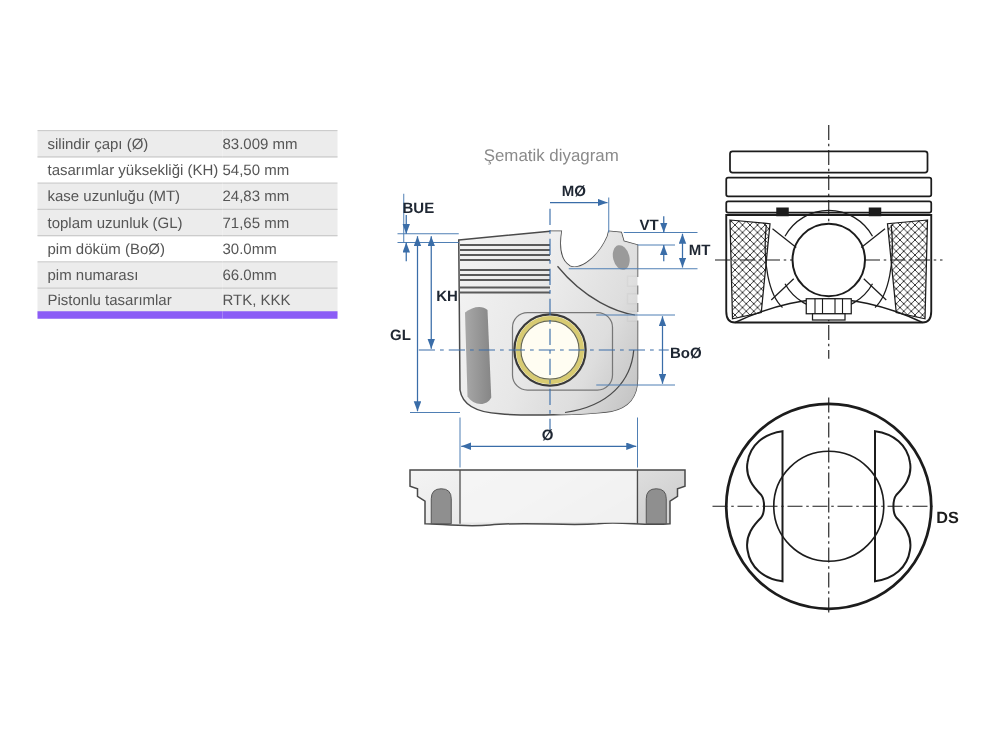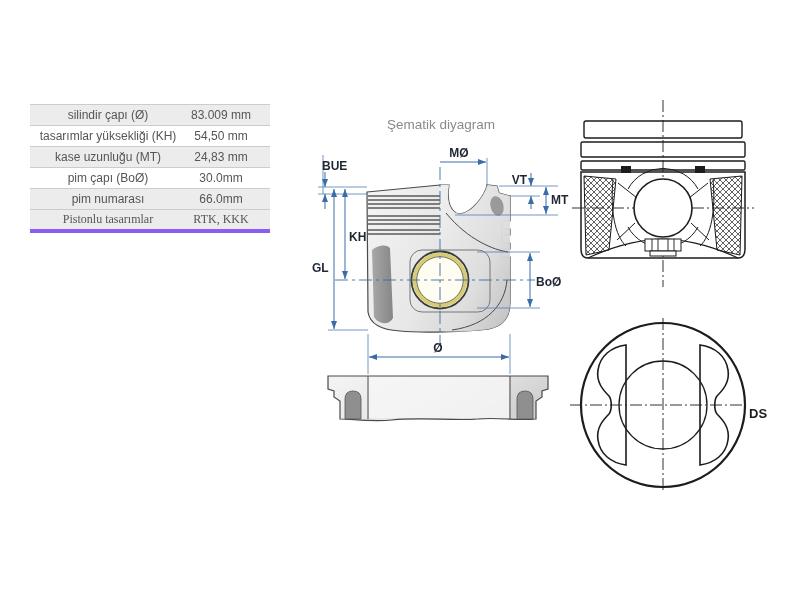--- a/index.html
+++ b/index.html
@@ -11,23 +11,23 @@
     position:absolute;left:30px;top:104px;width:240px;
     border-collapse:collapse;table-layout:fixed;
     font-size:12px;color:#555555;
   }
   .spec-table tr{height:21px;}
   .spec-table tr.shaded{background:#ececec;}
   .spec-table td{
     border-top:1px solid #cccccc;
     padding:0;vertical-align:middle;white-space:nowrap;
   }
-  .spec-table tr:last-child td{border-bottom:4px solid #8b5cf6;font-family:Liberation Serif, serif;}
-  .spec-table td.lbl{padding-left:8px;text-align:center;}
-  .spec-table td.val{width:86px;text-align:center;padding-right:6px;}
+  .spec-table tr:last-child td{border-bottom:6px solid #8b5cf6;}
+  .spec-table td.lbl{padding-left:8px;}
+  .spec-table td.val{width:86px;text-align:left;padding-right:6px;}
   svg{position:absolute;left:0;top:0;}
   .dim{stroke:#3a6da8;stroke-width:1;fill:none;}
   .ref{stroke:#4f7fb4;stroke-width:0.8;fill:none;}
   .cl{stroke:#3a6da8;stroke-width:0.9;fill:none;stroke-dasharray:13 4 3 4;}
   .dim-label{font:bold 12px "Liberation Sans",sans-serif;fill:#1f2733;}
   .title-label{font:13.5px "Liberation Sans",sans-serif;fill:#8a8a8a;}
   .ink{stroke:#1c1c1c;fill:none;}
   .clk{stroke:#1c1c1c;stroke-width:0.9;fill:none;stroke-dasharray:12 3 2 3;}
   .grayline{stroke:#4a4a4a;}
 </style>
@@ -41,22 +41,26 @@
       <td class="val">83.009 mm</td>
     </tr>
     <tr>
       <td class="lbl">tasarımlar yüksekliği (KH)</td>
       <td class="val">54,50 mm</td>
     </tr>
     <tr class="shaded">
       <td class="lbl">kase uzunluğu (MT)</td>
       <td class="val">24,83 mm</td>
     </tr>
+    <tr class="shaded">
+      <td class="lbl">toplam uzunluk (GL)</td>
+      <td class="val">71,65 mm</td>
+    </tr>
     <tr>
-      <td class="lbl">pim çapı (BoØ)</td>
+      <td class="lbl">pim döküm (BoØ)</td>
       <td class="val">30.0mm</td>
     </tr>
     <tr class="shaded">
       <td class="lbl">pim numarası</td>
       <td class="val">66.0mm</td>
     </tr>
     <tr class="shaded">
       <td class="lbl">Pistonlu tasarımlar</td>
       <td class="val">RTK, KKK</td>
     </tr>

